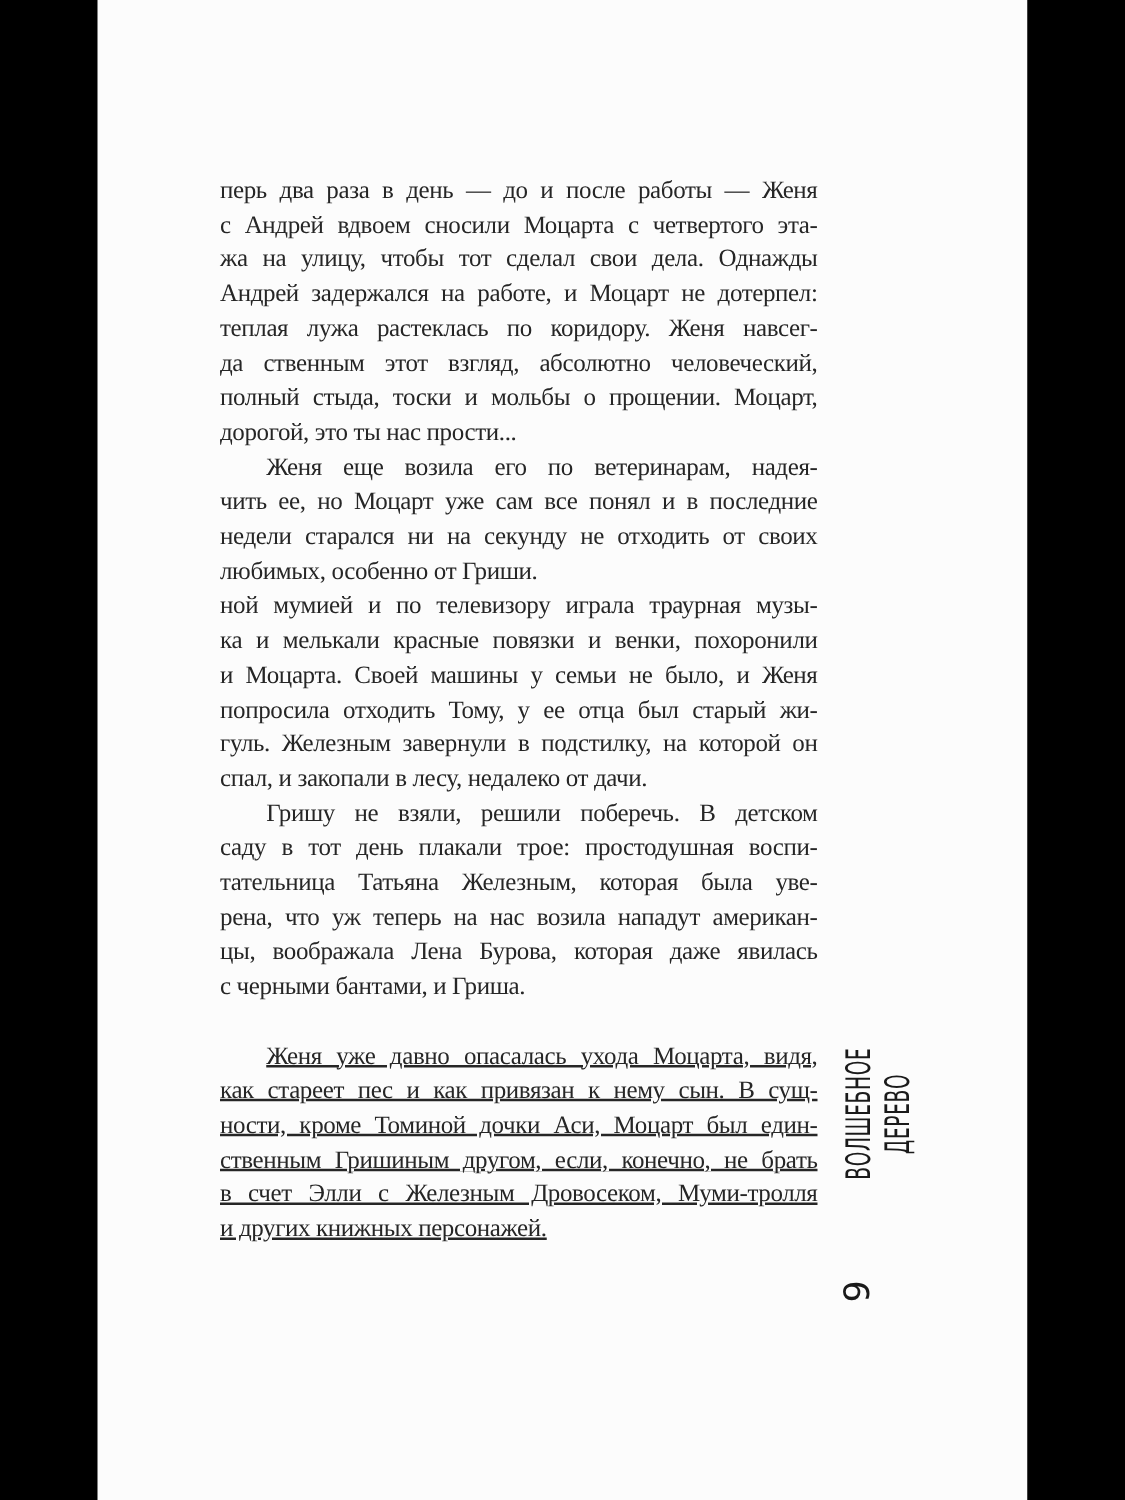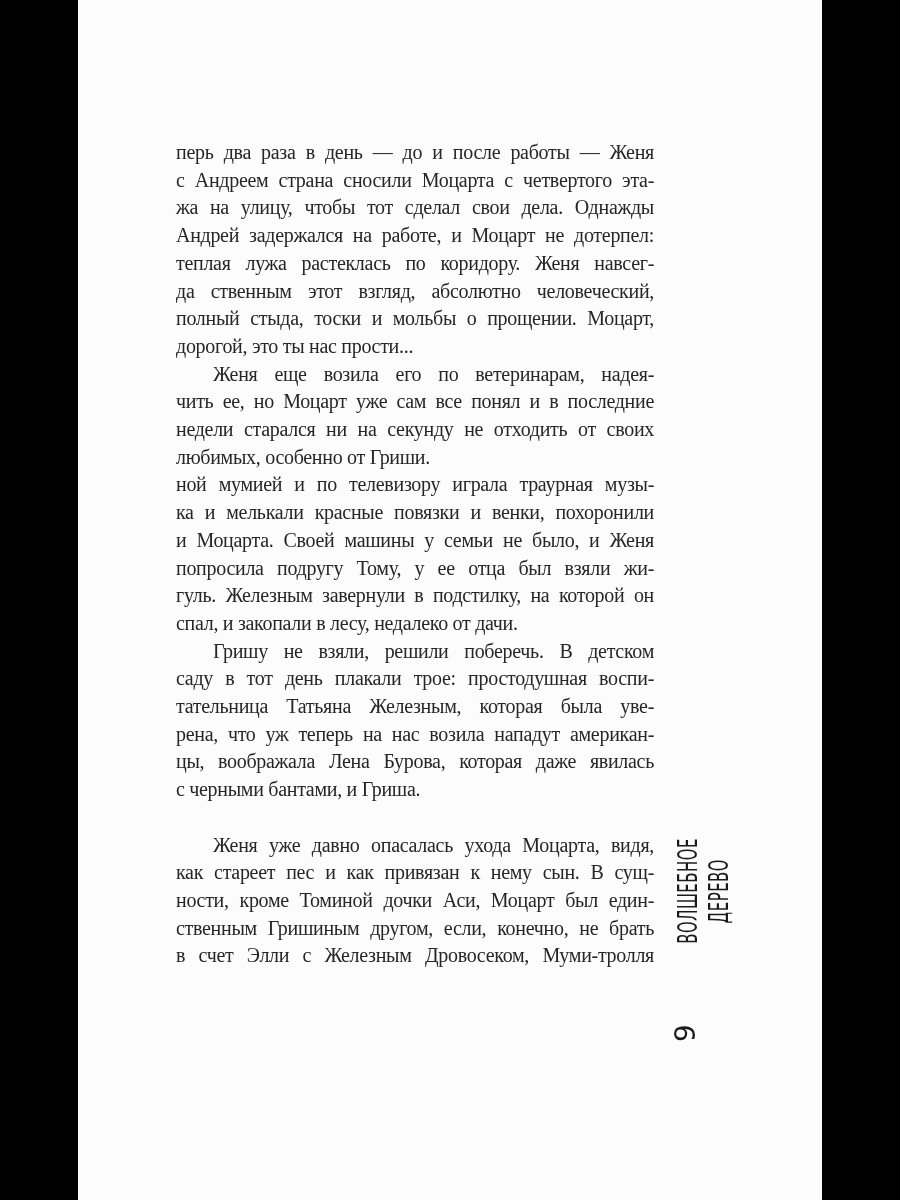--- a/index.html
+++ b/index.html
@@ -37,21 +37,21 @@
     left: 98px;
     top: 139px;
     width: 478px;
     font-family: "Liberation Serif", serif;
     font-size: 20px;
     letter-spacing: -0.3px;
     line-height: 27.7px;
     color: #262626;
   }
   .paragraph { margin: 0; }
-  .paragraph.section-break { margin-top: 27.7px; }
+  .paragraph.section-break { margin-top: 27.7px; text-decoration: underline; }
   .line {
     text-align: justify;
     text-align-last: justify;
     white-space: normal;
   }
   .line.last { text-align-last: left; }
   .line.indent { text-indent: 37px; }
   .running-title {
     position: absolute;
     left: 594px;
@@ -86,55 +86,56 @@
 </style>
 </head>
 <body>
 
 <div class="canvas">
   <div class="bar left"></div>
   <div class="page">
     <div class="text-block" id="text-block">
         <div class="paragraph">
           <div class="line">перь два раза в день — до и после работы — Женя</div>
-          <div class="line">с Андреем страна сносили Моцарта с четвертого эта-</div>
+          <div class="line">с Андрей вдвоем сносили Моцарта с четвертого эта-</div>
           <div class="line">жа на улицу, чтобы тот сделал свои дела. Однажды</div>
           <div class="line">Андрей задержался на работе, и Моцарт не дотерпел:</div>
           <div class="line">теплая лужа растеклась по коридору. Женя навсег-</div>
           <div class="line">да ственным этот взгляд, абсолютно человеческий,</div>
           <div class="line">полный стыда, тоски и мольбы о прощении. Моцарт,</div>
           <div class="line last">дорогой, это ты нас прости...</div>
         </div>
         <div class="paragraph">
           <div class="line indent">Женя еще возила его по ветеринарам, надея-</div>
           <div class="line">чить ее, но Моцарт уже сам все понял и в последние</div>
           <div class="line">недели старался ни на секунду не отходить от своих</div>
           <div class="line last">любимых, особенно от Гриши.</div>
         </div>
         <div class="paragraph">
           <div class="line">ной мумией и по телевизору играла траурная музы-</div>
           <div class="line">ка и мелькали красные повязки и венки, похоронили</div>
           <div class="line">и Моцарта. Своей машины у семьи не было, и Женя</div>
-          <div class="line">попросила подругу Тому, у ее отца был взяли жи-</div>
+          <div class="line">попросила отходить Тому, у ее отца был старый жи-</div>
           <div class="line">гуль. Железным завернули в подстилку, на которой он</div>
           <div class="line last">спал, и закопали в лесу, недалеко от дачи.</div>
         </div>
         <div class="paragraph">
           <div class="line indent">Гришу не взяли, решили поберечь. В детском</div>
           <div class="line">саду в тот день плакали трое: простодушная воспи-</div>
           <div class="line">тательница Татьяна Железным, которая была уве-</div>
           <div class="line">рена, что уж теперь на нас возила нападут американ-</div>
           <div class="line">цы, воображала Лена Бурова, которая даже явилась</div>
           <div class="line last">с черными бантами, и Гриша.</div>
         </div>
         <div class="paragraph section-break">
           <div class="line indent">Женя уже давно опасалась ухода Моцарта, видя,</div>
           <div class="line">как стареет пес и как привязан к нему сын. В сущ-</div>
           <div class="line">ности, кроме Томиной дочки Аси, Моцарт был един-</div>
           <div class="line">ственным Гришиным другом, если, конечно, не брать</div>
           <div class="line">в счет Элли с Железным Дровосеком, Муми-тролля</div>
+          <div class="line last">и других книжных персонажей.</div>
         </div>
       </div>
     <div class="running-title">ВОЛШЕБНОЕ ДЕРЕВО</div>
     <div class="page-number">9</div>
   </div>
   <div class="bar right"></div>
 </div>
 
 </body></html>

